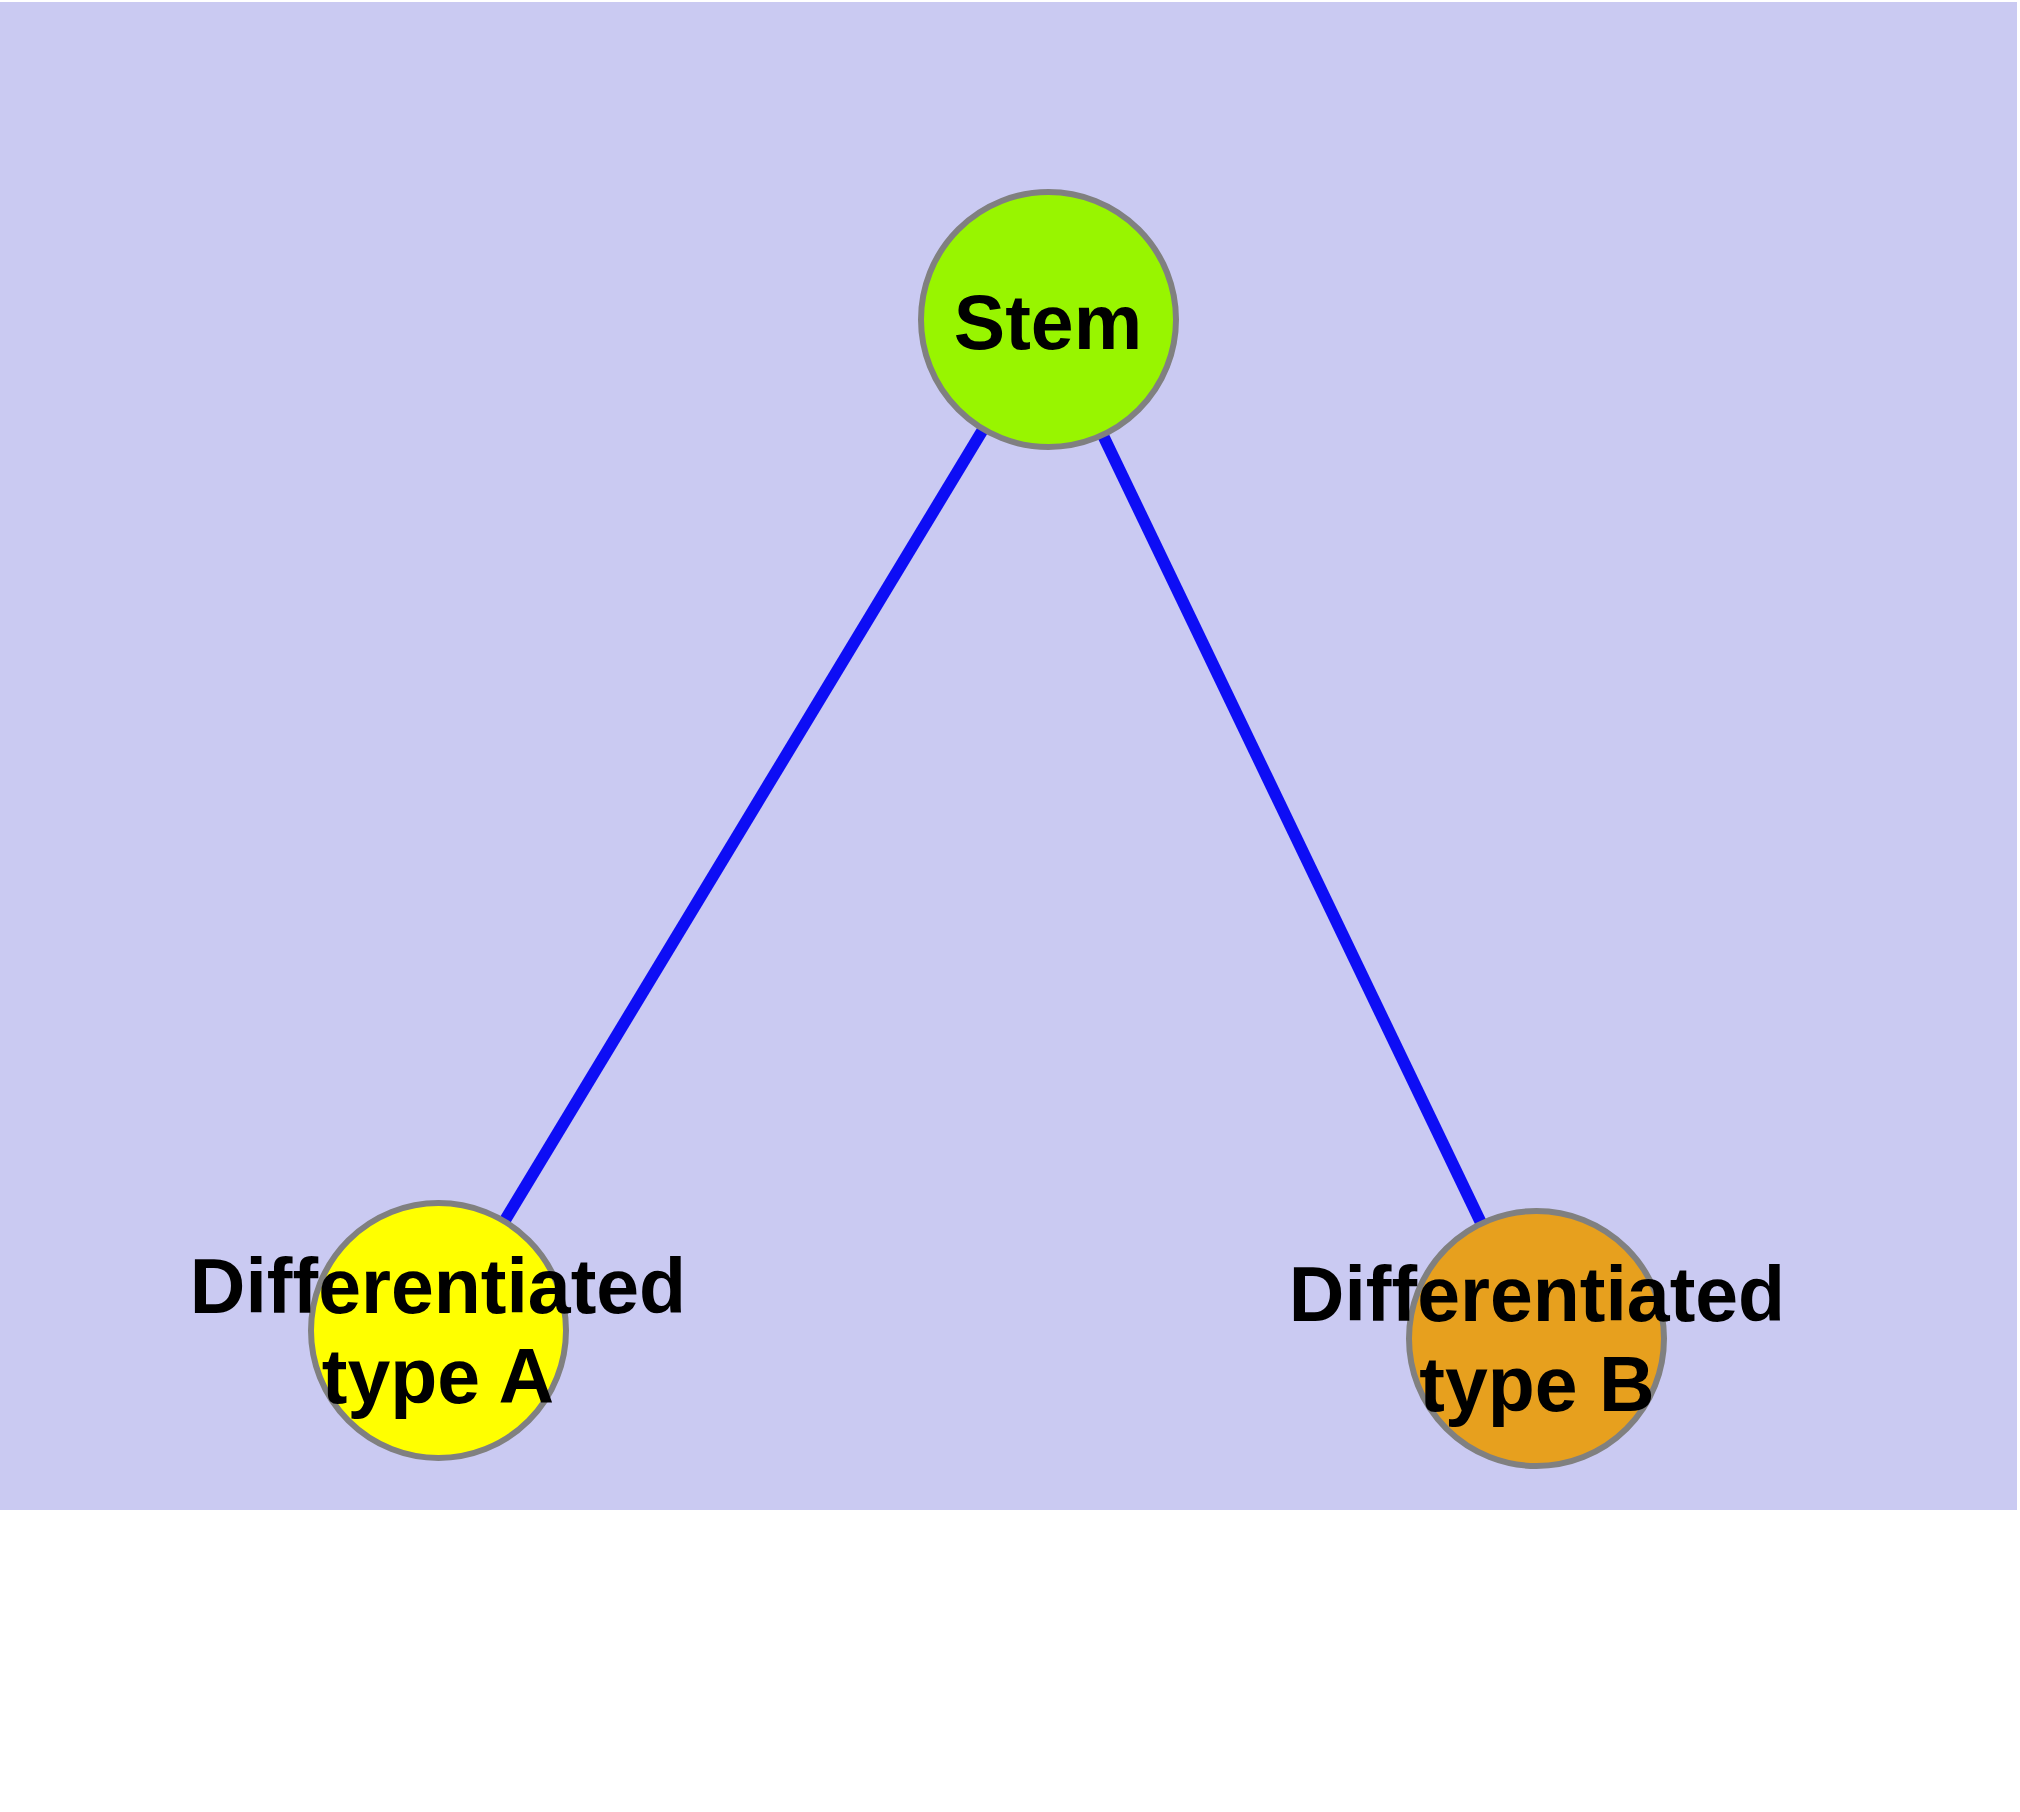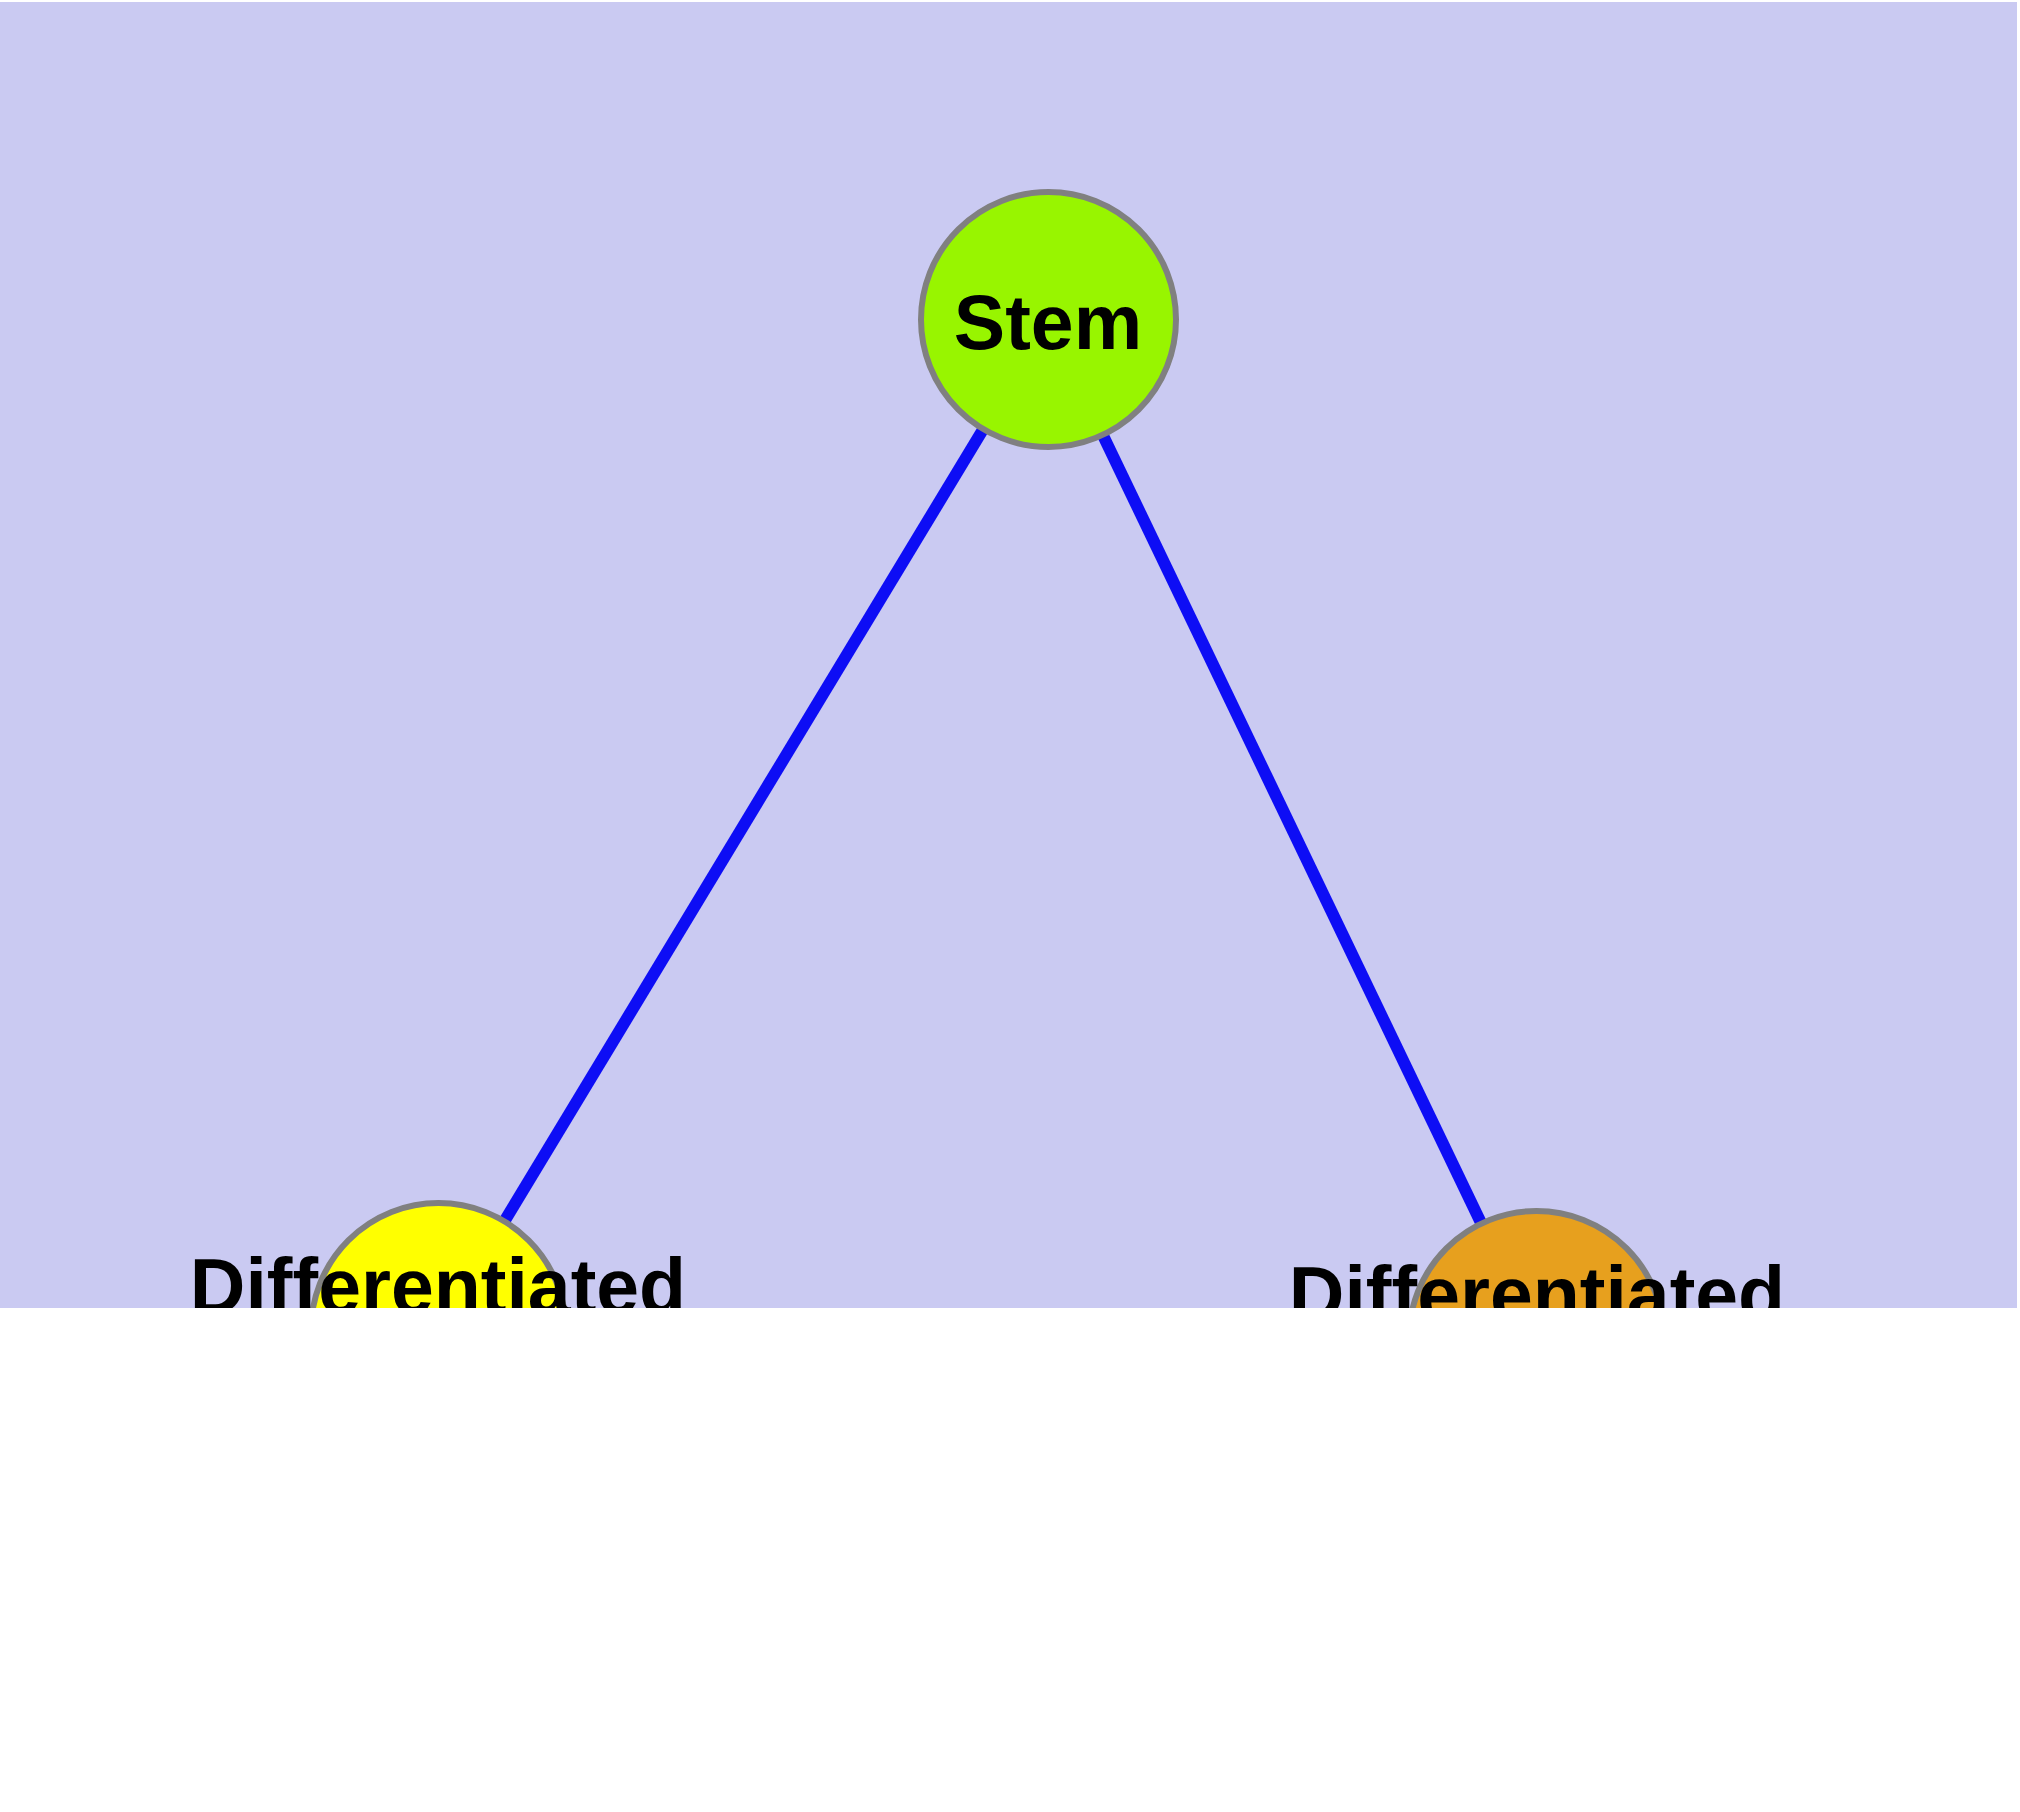--- a/index.html
+++ b/index.html
@@ -1,19 +1,19 @@
 <!DOCTYPE html>
 <html style="font-size:13.6px"><head>
 <meta charset="utf-8">
 <style>
   html, body { margin: 0; padding: 0; }
   .canvas {
     position: relative;
     width: 2021px;
-    height: 1308px;
+    height: 1510px;
     background: #ffffff;
     overflow: hidden;
     font-family: "Liberation Sans", sans-serif;
   }
   .panel {
     position: absolute;
     left: 0;
     top: 1.7px;
     width: 2017px;
     height: 1804px;

